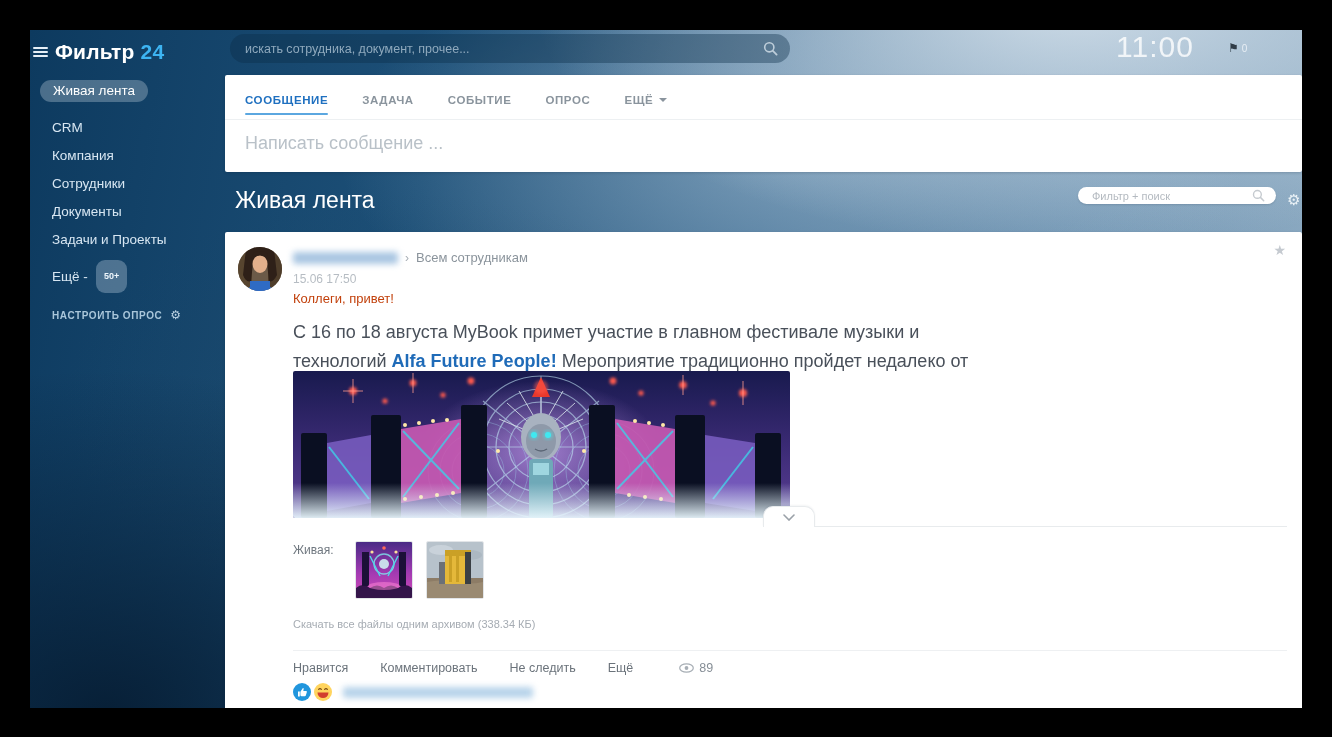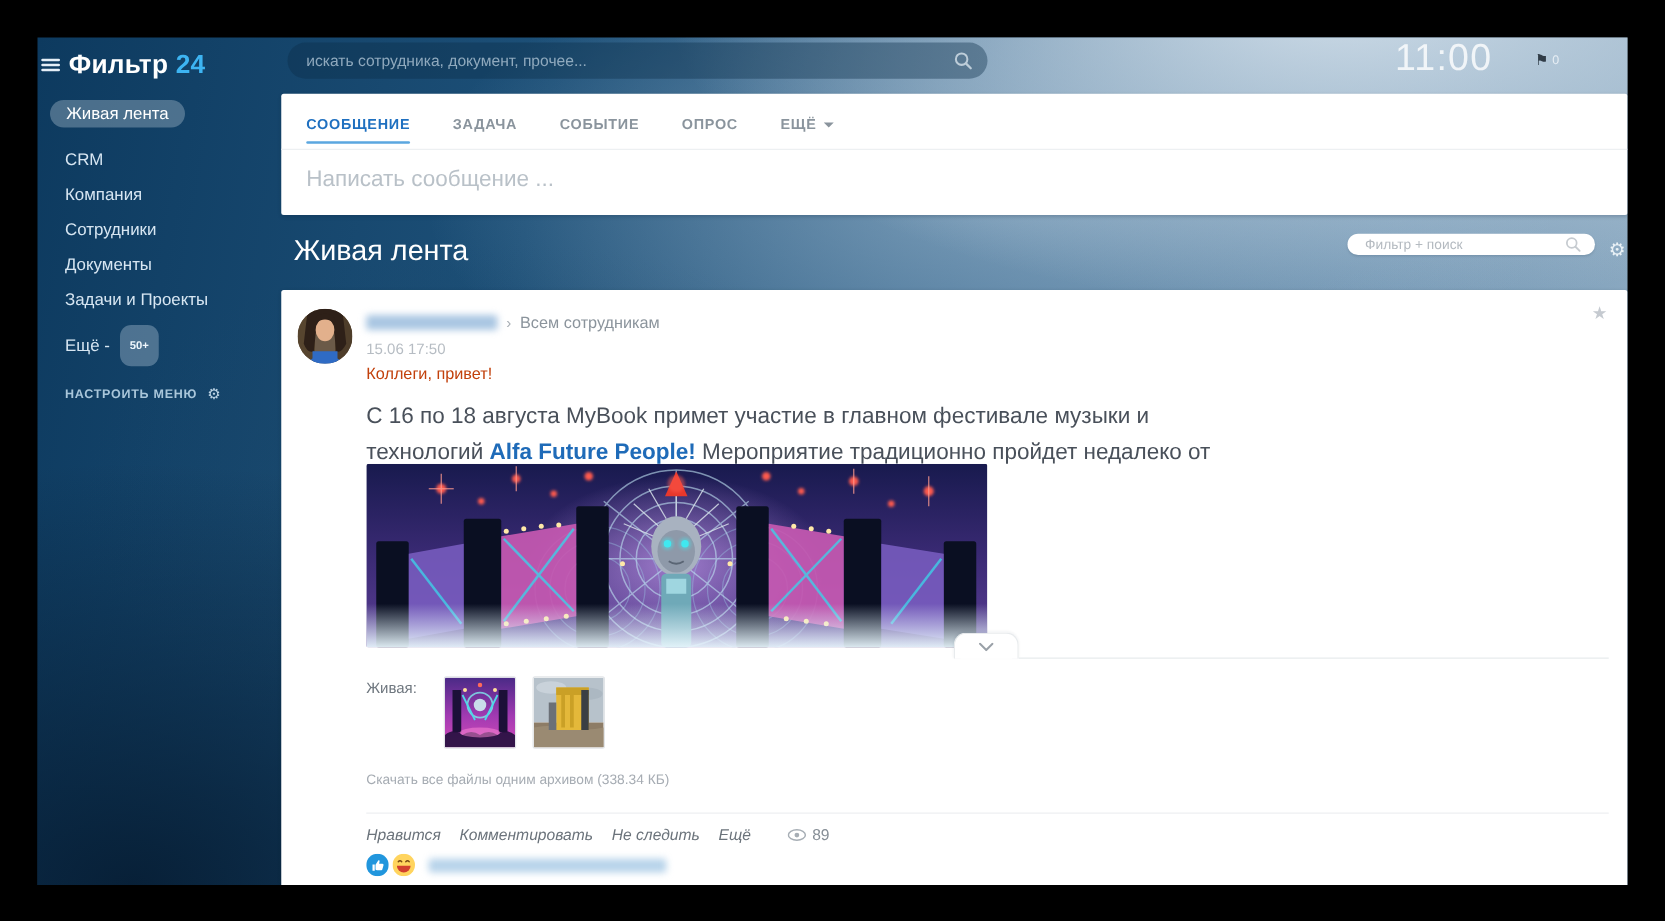--- a/index.html
+++ b/index.html
@@ -96,21 +96,21 @@
   .exp-line { position:absolute; left:52px; right:0; top:20px; height:1px; background:#e8ebed; }
   .photos { position:absolute; left:68px; top:309px; display:flex; }
   .photos-label { font-size:12px; color:#6f777f; margin-right:21px; padding-top:2px; }
   .thumb { width:58px; height:58px; border:1px solid #e2e5e8; border-radius:2px; overflow:hidden;
     margin-right:13px; cursor:pointer; background:#fff; }
   .thumb svg { display:block; }
   .download { position:absolute; left:68px; top:386px; font-size:11px; color:#a6acb3; cursor:pointer; }
   .post-divider { position:absolute; left:68px; top:418px; width:994px; height:1px; background:#eef0f2; }
   .actions { position:absolute; left:68px; top:429px; display:flex; align-items:center;
     font-size:12.5px; color:#6b737b; }
-  .action { margin-right:15px; cursor:pointer;font-style:italic; }
+  .action { margin-right:32px; cursor:pointer; }
   .views { display:flex; align-items:center; margin-left:14px; color:#868e96; }
   .views svg { margin-right:5px; }
   .reactions { position:absolute; left:68px; top:451px; display:flex; align-items:center; }
   .emoji { width:18px; height:18px; margin-right:3px; cursor:pointer; }
   .blur-reactors { width:190px; height:11px; margin-left:8px; border-radius:2px;
     background:#b7d3ea; filter:blur(3px); cursor:pointer; }
 </style>
 </head>
 <body>
 
@@ -134,21 +134,21 @@
           <div class="nav-item">Сотрудники</div>
           <div class="nav-item">Документы</div>
           <div class="nav-item">Задачи и Проекты</div>
           <div class="nav-item more">
             <span>Ещё -</span>
             <span class="badge">50+</span>
           </div>
         </div>
       </nav>
       <div class="nav-config">
-        <span>НАСТРОИТЬ МЕНЮ</span>
+        <span>НАСТРОИТЬ ОПРОС</span>
         <span class="gear">⚙</span>
       </div>
     </aside>
 
     <div class="search">
       <input type="text" placeholder="искать сотрудника, документ, прочее..." style="">
       <svg class="mag" width="15" height="15" viewBox="0 0 15 15">
         <circle cx="6.3" cy="6.3" r="4.6" fill="none" stroke="#cfdce6" stroke-width="1.6"></circle>
         <line x1="9.9" y1="9.9" x2="13.6" y2="13.6" stroke="#cfdce6" stroke-width="1.8" stroke-linecap="round"></line>
       </svg>

